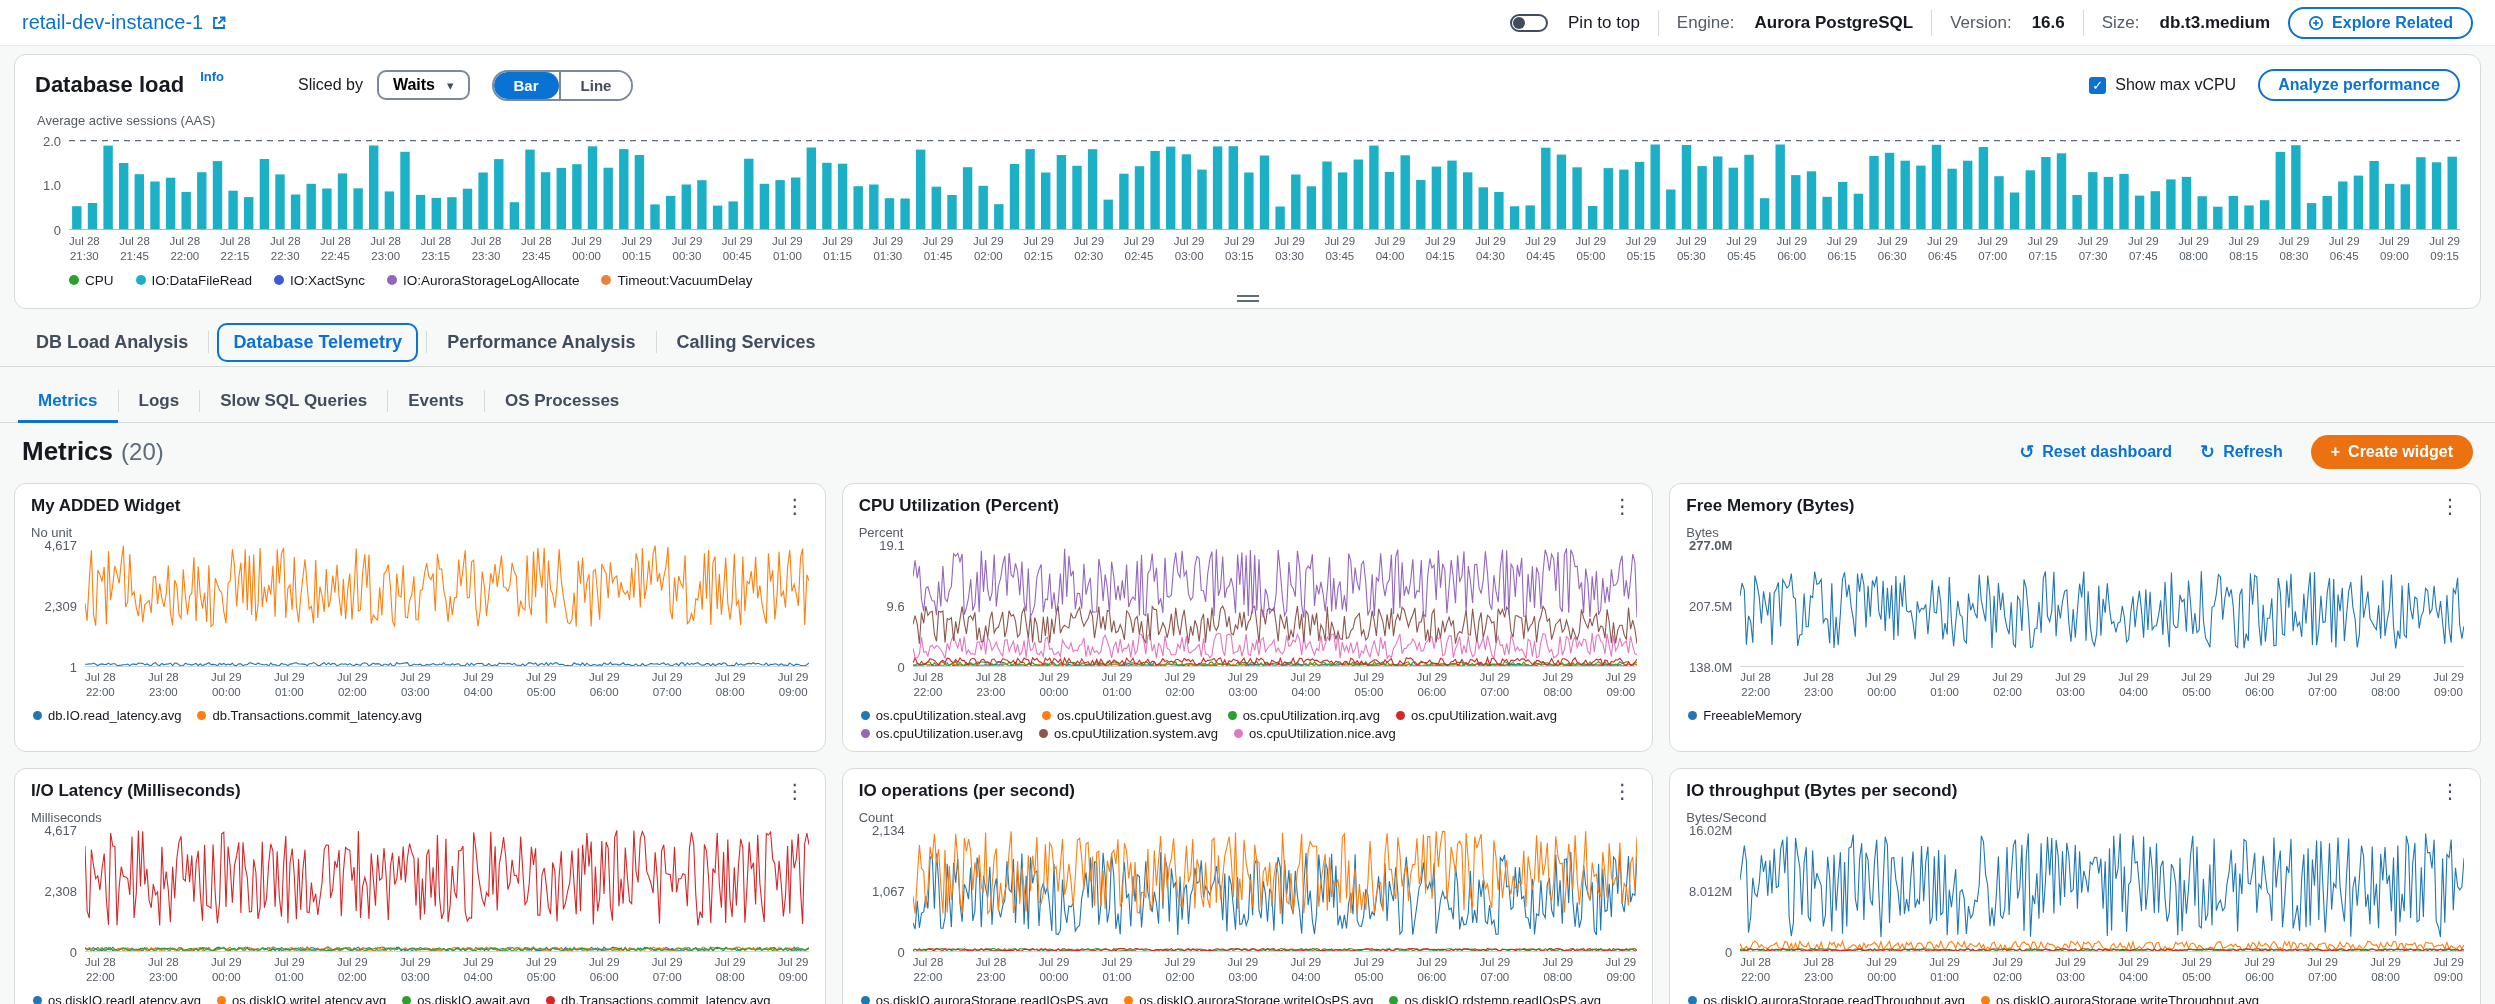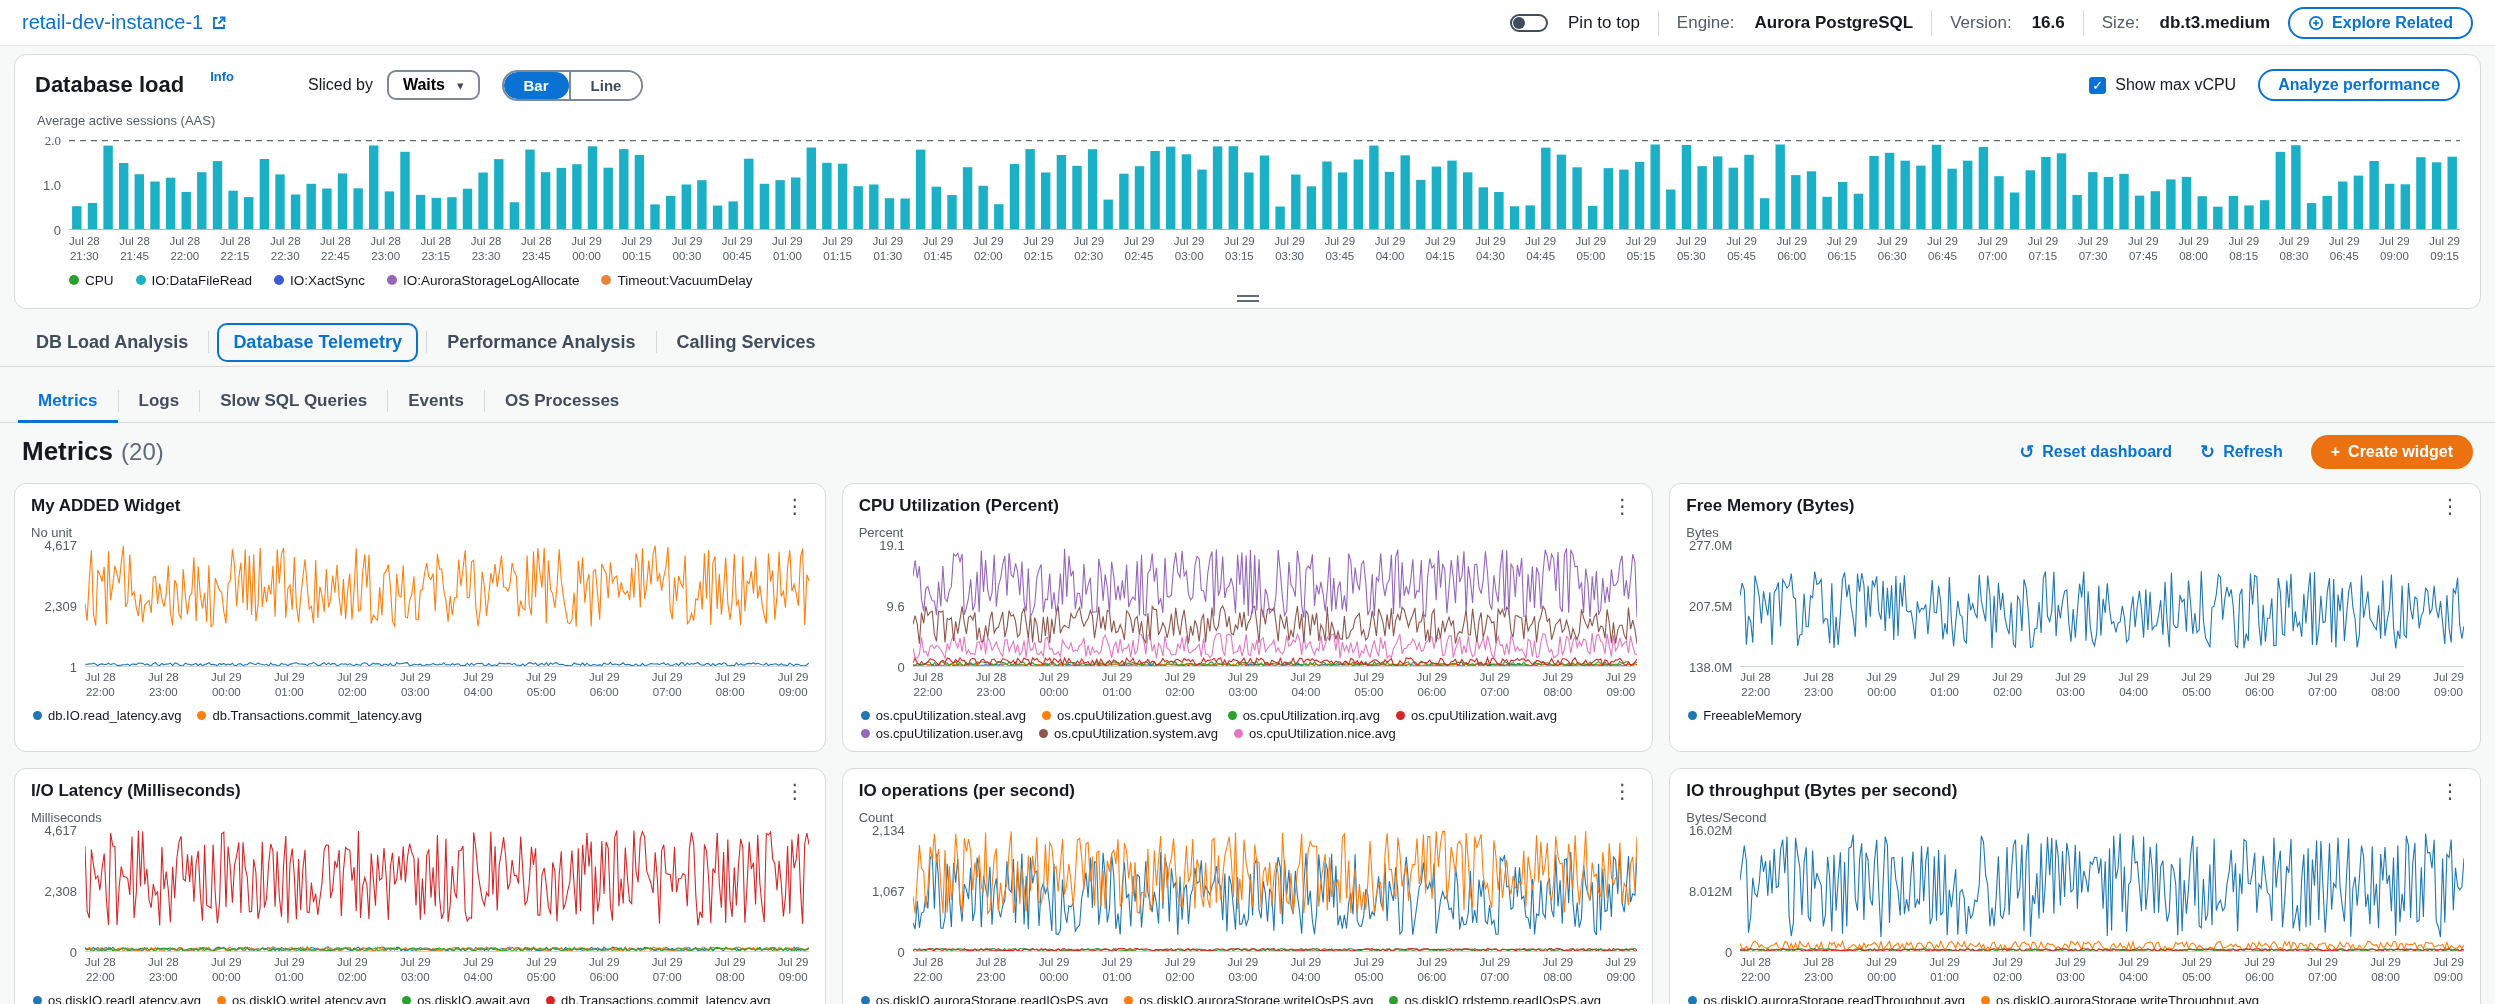--- a/index.html
+++ b/index.html
@@ -16,21 +16,21 @@
   .vdiv{width:1px;height:26px;background:#d5dbdb}
   .switch{display:inline-flex;align-items:center;width:38px;height:18px;border-radius:999px;background:#fff;border:2px solid #414d5c;padding:1px;cursor:pointer}
   .switch .knob{width:12px;height:12px;border-radius:50%;background:#414d5c}
   .pill-btn{border:2px solid #0972d3;color:#0972d3;border-radius:22px;padding:5px 18px;font-weight:700;font-size:16px;background:#fff;display:flex;align-items:center;gap:8px;cursor:pointer;font-family:inherit}
 
   
   .card{background:#fff;border:1px solid #d5dbdb;border-radius:12px}
   .dbload{margin:8px 14px 0;padding:10px 20px 4px}
   .dbl-head{display:flex;align-items:center;height:40px;gap:14px}
   .dbl-title{font-size:22px;font-weight:700}
-  .info-link{color:#0972d3;font-size:13px;font-weight:700;cursor:pointer;margin-left:12px;align-self:flex-start;margin-top:4px}
+  .info-link{color:#0972d3;font-size:13px;font-weight:700;cursor:pointer;margin-left:2px;align-self:flex-start;margin-top:4px}
   .slicedby{margin-left:60px;font-size:16px;color:#16191f}
   .select{display:flex;align-items:center;gap:12px;border:2px solid #7d8998;border-radius:9px;padding:4px 14px;font-size:16px;font-weight:700;background:#fff;cursor:pointer;font-family:inherit}
   .select .caret{font-size:13px;color:#414d5c}
   .seg{display:flex;align-items:stretch;border:2px solid #7d8998;border-radius:999px;overflow:hidden;margin-left:8px;background:#fff}
   .seg-opt{padding:5px 20px;font-size:15px;font-weight:700;color:#414d5c;background:#fff;border:none;cursor:pointer;font-family:inherit}
   .seg-opt.sel{background:#0972d3;color:#fff;border-radius:999px}
   .seg-div{width:2px;background:#7d8998}
   .dbl-right{margin-left:auto;display:flex;align-items:center;gap:22px}
   .cbx-wrap{display:flex;align-items:center;gap:9px;cursor:pointer}
   .cbx{width:17px;height:17px;background:#0972d3;border-radius:3px;color:#fff;font-size:13px;display:flex;align-items:center;justify-content:center;font-weight:700}
@@ -146,21 +146,21 @@
         <span class="cbx">✓</span>
         <span class="cbx-label">Show max vCPU</span>
       </span>
       <button class="pill-btn">Analyze performance</button>
     </div>
   </div>
 
   <div class="ylabel">Average active sessions (AAS)</div>
   <div class="dbl-chartwrap">
     <div class="yaxis" id="dbl-yaxis">
-        <div class="tick" style="top: 6.97674%; font-family: Liberation Serif, serif;">2.0</div>
+        <div class="tick" style="top: 6.97674%;">2.0</div>
         <div class="tick" style="top: 53.4884%;">1.0</div>
         <div class="tick" style="top: 100%;">0</div>
       </div>
     <div class="plot" id="dbl-plot">
         <svg width="2391" height="95">
           <rect x="3.1" y="72.2" width="9.4" height="22.8" fill="#1cb0c6"></rect>
           <rect x="18.8" y="69.0" width="9.4" height="26.0" fill="#1cb0c6"></rect>
           <rect x="34.4" y="11.6" width="9.4" height="83.4" fill="#1cb0c6"></rect>
           <rect x="50.0" y="29.0" width="9.4" height="66.0" fill="#1cb0c6"></rect>
           <rect x="65.6" y="40.2" width="9.4" height="54.8" fill="#1cb0c6"></rect>
@@ -768,21 +768,21 @@
       </div>
     </div>
     <div class="widget">
       <div class="w-head">
         <h3 class="w-title">Free Memory (Bytes)</h3>
         <button class="kebab">⋮</button>
       </div>
       <div class="w-unit">Bytes</div>
       <div class="w-chartwrap">
         <div class="w-axis">
-          <div class="tick" style="top: 0%;">277.0M</div>
+          <div class="tick" style="top: 0%; font-weight: bold;">277.0M</div>
           <div class="tick" style="top: 50%;">207.5M</div>
           <div class="tick" style="top: 100%;">138.0M</div>
         </div>
         <div class="w-plot">
           <svg width="724" height="121">
             <path d="M0.0 50.9 L2.1 38.1 L4.3 44.9 L6.4 99.8 L8.5 70.9 L10.7 76.5 L12.8 97.7 L14.9 30.6 L17.1 39.9 L19.2 51.6 L21.4 78.5 L23.5 46.4 L25.6 58.7 L27.8 70.5 L29.9 47.2 L32.0 99.9 L34.2 47.7 L36.3 44.0 L38.4 37.4 L40.6 81.4 L42.7 34.7 L44.8 38.3 L47.0 43.1 L49.1 40.6 L51.3 28.6 L53.4 52.3 L55.5 53.9 L57.7 100.9 L59.8 90.0 L61.9 89.5 L64.1 48.5 L66.2 81.7 L68.3 81.8 L70.5 50.8 L72.6 52.7 L74.7 26.6 L76.9 39.5 L79.0 38.3 L81.2 34.4 L83.3 77.7 L85.4 73.5 L87.6 74.3 L89.7 98.2 L91.8 38.2 L94.0 103.0 L96.1 71.8 L98.2 100.0 L100.4 68.4 L102.5 34.1 L104.6 27.3 L106.8 52.2 L108.9 39.6 L111.1 61.4 L113.2 73.4 L115.3 91.8 L117.5 28.6 L119.6 46.8 L121.7 28.2 L123.9 39.7 L126.0 82.5 L128.1 40.9 L130.3 71.6 L132.4 35.4 L134.5 41.3 L136.7 31.4 L138.8 66.6 L141.0 74.6 L143.1 35.8 L145.2 86.0 L147.4 42.7 L149.5 73.8 L151.6 40.2 L153.8 95.0 L155.9 31.0 L158.0 91.1 L160.2 37.8 L162.3 61.8 L164.4 30.4 L166.6 65.8 L168.7 67.1 L170.9 65.9 L173.0 77.6 L175.1 94.3 L177.3 56.4 L179.4 67.2 L181.5 63.2 L183.7 64.3 L185.8 59.2 L187.9 89.3 L190.1 61.6 L192.2 35.0 L194.3 67.2 L196.5 68.0 L198.6 40.8 L200.8 57.9 L202.9 94.5 L205.0 78.0 L207.2 89.4 L209.3 32.0 L211.4 75.0 L213.6 101.3 L215.7 77.5 L217.8 55.8 L220.0 69.7 L222.1 71.7 L224.2 95.2 L226.4 97.9 L228.5 48.5 L230.7 65.3 L232.8 58.9 L234.9 67.9 L237.1 73.1 L239.2 29.8 L241.3 55.3 L243.5 66.7 L245.6 76.3 L247.7 30.5 L249.9 50.0 L252.0 103.1 L254.1 50.8 L256.3 87.4 L258.4 38.0 L260.6 65.0 L262.7 47.9 L264.8 71.8 L267.0 82.7 L269.1 89.2 L271.2 57.4 L273.4 99.1 L275.5 102.0 L277.6 51.4 L279.8 55.3 L281.9 86.0 L284.0 34.5 L286.2 43.0 L288.3 66.9 L290.5 102.5 L292.6 101.7 L294.7 83.7 L296.9 83.5 L299.0 57.0 L301.1 87.9 L303.3 33.3 L305.4 26.5 L307.5 71.3 L309.7 76.6 L311.8 65.6 L313.9 26.7 L316.1 91.2 L318.2 59.8 L320.4 73.5 L322.5 56.3 L324.6 46.3 L326.8 44.9 L328.9 79.0 L331.0 96.8 L333.2 64.0 L335.3 92.8 L337.4 65.5 L339.6 38.7 L341.7 52.4 L343.8 26.6 L346.0 95.7 L348.1 46.2 L350.3 81.6 L352.4 95.6 L354.5 100.7 L356.7 88.2 L358.8 40.5 L360.9 90.7 L363.1 53.9 L365.2 67.9 L367.3 38.4 L369.5 63.8 L371.6 78.7 L373.7 76.6 L375.9 87.4 L378.0 78.2 L380.2 76.7 L382.3 60.9 L384.4 72.7 L386.6 97.0 L388.7 94.4 L390.8 66.3 L393.0 51.3 L395.1 82.2 L397.2 61.7 L399.4 45.9 L401.5 65.4 L403.6 92.8 L405.8 44.4 L407.9 85.0 L410.1 46.7 L412.2 84.7 L414.3 81.2 L416.5 80.7 L418.6 70.1 L420.7 55.2 L422.9 90.0 L425.0 36.9 L427.1 75.5 L429.3 102.2 L431.4 27.4 L433.5 79.2 L435.7 82.8 L437.8 81.8 L440.0 49.9 L442.1 56.8 L444.2 54.4 L446.4 86.8 L448.5 35.5 L450.6 58.2 L452.8 89.0 L454.9 68.0 L457.0 87.6 L459.2 84.8 L461.3 26.2 L463.4 75.3 L465.6 93.0 L467.7 96.9 L469.9 102.4 L472.0 62.3 L474.1 61.2 L476.3 49.4 L478.4 29.6 L480.5 31.9 L482.7 74.8 L484.8 54.0 L486.9 41.8 L489.1 51.2 L491.2 44.3 L493.3 62.3 L495.5 100.6 L497.6 102.6 L499.8 49.7 L501.9 43.8 L504.0 103.2 L506.2 88.6 L508.3 95.9 L510.4 28.4 L512.6 59.7 L514.7 30.5 L516.8 31.8 L519.0 80.6 L521.1 100.7 L523.2 59.8 L525.4 96.7 L527.5 73.3 L529.7 73.1 L531.8 53.2 L533.9 100.7 L536.1 100.2 L538.2 33.1 L540.3 46.9 L542.5 89.2 L544.6 90.1 L546.7 35.6 L548.9 62.6 L551.0 28.7 L553.1 86.2 L555.3 66.4 L557.4 81.3 L559.6 77.2 L561.7 92.0 L563.8 48.7 L566.0 78.4 L568.1 48.6 L570.2 27.6 L572.4 100.1 L574.5 27.0 L576.6 100.2 L578.8 84.4 L580.9 50.8 L583.0 77.5 L585.2 76.8 L587.3 46.9 L589.5 33.1 L591.6 97.4 L593.7 33.9 L595.9 102.4 L598.0 49.6 L600.1 66.1 L602.3 42.7 L604.4 96.1 L606.5 70.5 L608.7 46.4 L610.8 37.0 L612.9 62.4 L615.1 74.0 L617.2 102.4 L619.4 89.2 L621.5 30.4 L623.6 72.7 L625.8 60.0 L627.9 46.6 L630.0 73.6 L632.2 77.6 L634.3 81.5 L636.4 84.6 L638.6 60.2 L640.7 93.7 L642.8 35.2 L645.0 90.9 L647.1 75.7 L649.3 64.7 L651.4 29.6 L653.5 81.0 L655.7 103.5 L657.8 85.6 L659.9 93.8 L662.1 40.5 L664.2 90.1 L666.3 92.4 L668.5 38.1 L670.6 63.6 L672.7 74.3 L674.9 52.1 L677.0 53.7 L679.2 83.4 L681.3 71.1 L683.4 66.1 L685.6 43.3 L687.7 45.8 L689.8 68.5 L692.0 64.3 L694.1 40.8 L696.2 63.5 L698.4 73.1 L700.5 56.0 L702.6 77.7 L704.8 98.9 L706.9 50.0 L709.1 83.4 L711.2 97.6 L713.3 44.2 L715.5 48.4 L717.6 32.8 L719.7 79.6 L721.9 93.6 L724.0 81.0 " fill="none" stroke="#1f77b4" stroke-width="1.1"></path>
           </svg>
         </div>
       </div>
       <div class="w-xlabels">

